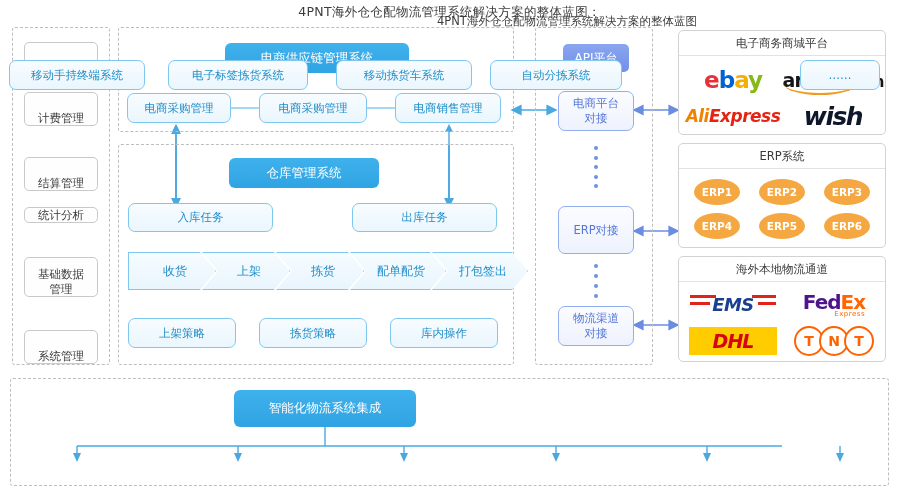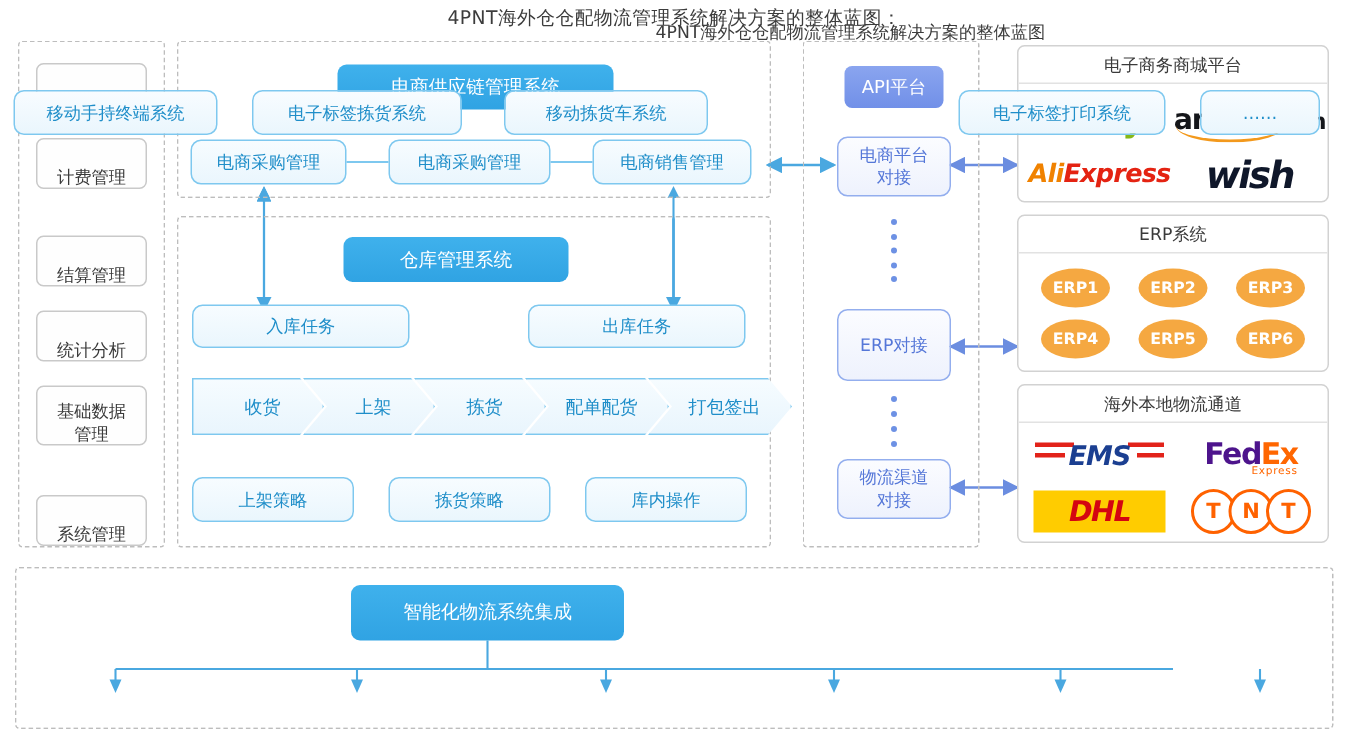--- a/index.html
+++ b/index.html
@@ -285,21 +285,21 @@
   <div class="dashed" id="sidebar"></div>
   <div class="side-item" style="left:24px;top:42px;height:34px;">
     <span>客户管理</span>
   </div>
   <div class="side-item" style="left:24px;top:92px;height:34px;">
     <span>计费管理</span>
   </div>
   <div class="side-item" style="left:24px;top:157px;height:34px;">
     <span>结算管理</span>
   </div>
-  <div class="side-item" style="left:24px;top:207px;height:34px;">
+  <div class="side-item" style="left:24px;top:207px;height:16px;">
     <span>统计分析</span>
   </div>
   <div class="side-item" style="left:24px;top:257px;height:40px;white-space:pre-line;">
     <span style="white-space:pre-line;">基础数据
 管理</span>
   </div>
   <div class="side-item" style="left:24px;top:330px;height:34px;">
     <span>系统管理</span>
   </div>
 
@@ -483,20 +483,20 @@
 
   <div class="bot-box" style="left:9px;width:136px;">
     <span>移动手持终端系统</span>
   </div>
   <div class="bot-box" style="left:168px;width:140px;">
     <span>电子标签拣货系统</span>
   </div>
   <div class="bot-box" style="left:336px;width:136px;">
     <span>移动拣货车系统</span>
   </div>
-  <div class="bot-box" style="left:639px;width:138px;">
-    <span>电子标签打印系统</span>
+  <div class="bot-box" style="left:490px;width:132px;">
+    <span>自动分拣系统</span>
   </div>
   <div class="bot-box" style="left:800px;width:80px;">
     <span>……</span>
   </div>
 
 </div>
 
 </body></html>

